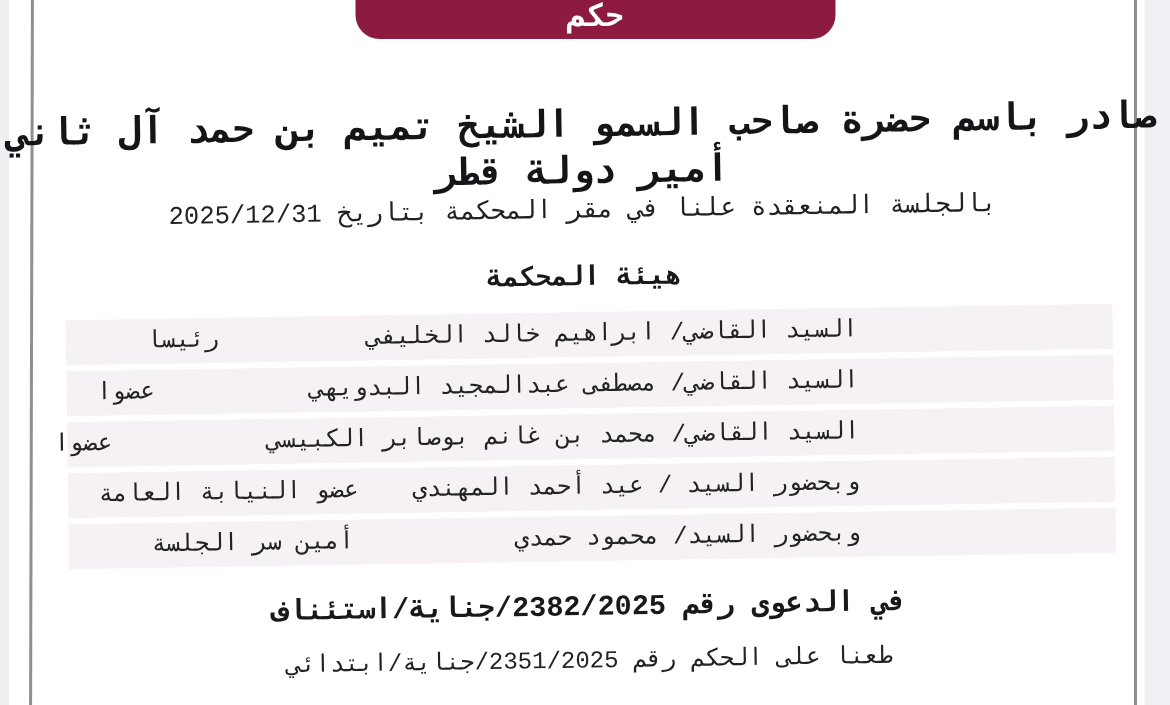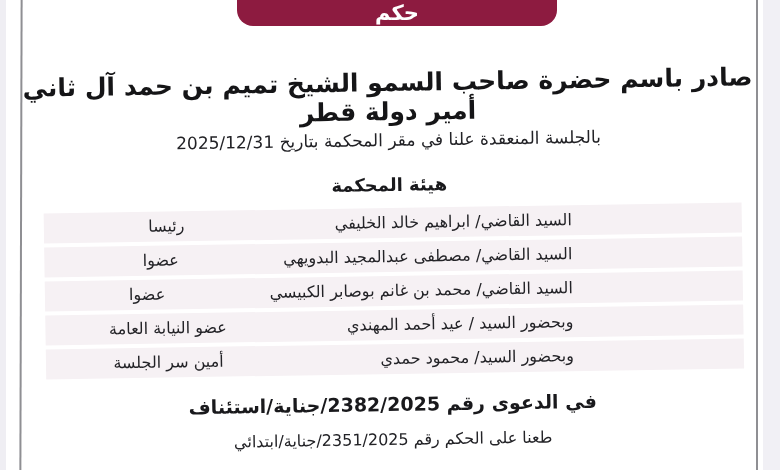--- a/index.html
+++ b/index.html
@@ -2,21 +2,21 @@
 <html lang="ar"><head>
 <meta charset="utf-8">
 <style>
   html, body { margin: 0; padding: 0; }
   body {
     width: 780px; height: 470px; overflow: hidden; position: relative;
     background: #ffffff;
     font-family: "DejaVu Sans", sans-serif;
     color: #1f1f22;
   }
-  .page { position: absolute; inset: 0; background: #ffffff; direction: rtl; }
+  .page { position: absolute; inset: 0; background: #ffffff; direction: rtl; font-family: Liberation Mono, monospace; }
 
   
   .edge-strip { position: absolute; top: 0; bottom: 0; background: #efeef3; }
   .edge-strip.left  { left: 0; width: 6px; }
   .edge-strip.right { right: 0; width: 17px; background: #f1f0f5; }
   .vline { position: absolute; top: 0; bottom: 0; width: 2px; background: #8f8f93; }
   .vline.left  { left: 20px; transform: rotate(0.15deg); }
   .vline.right { left: 756px; }
 
   

